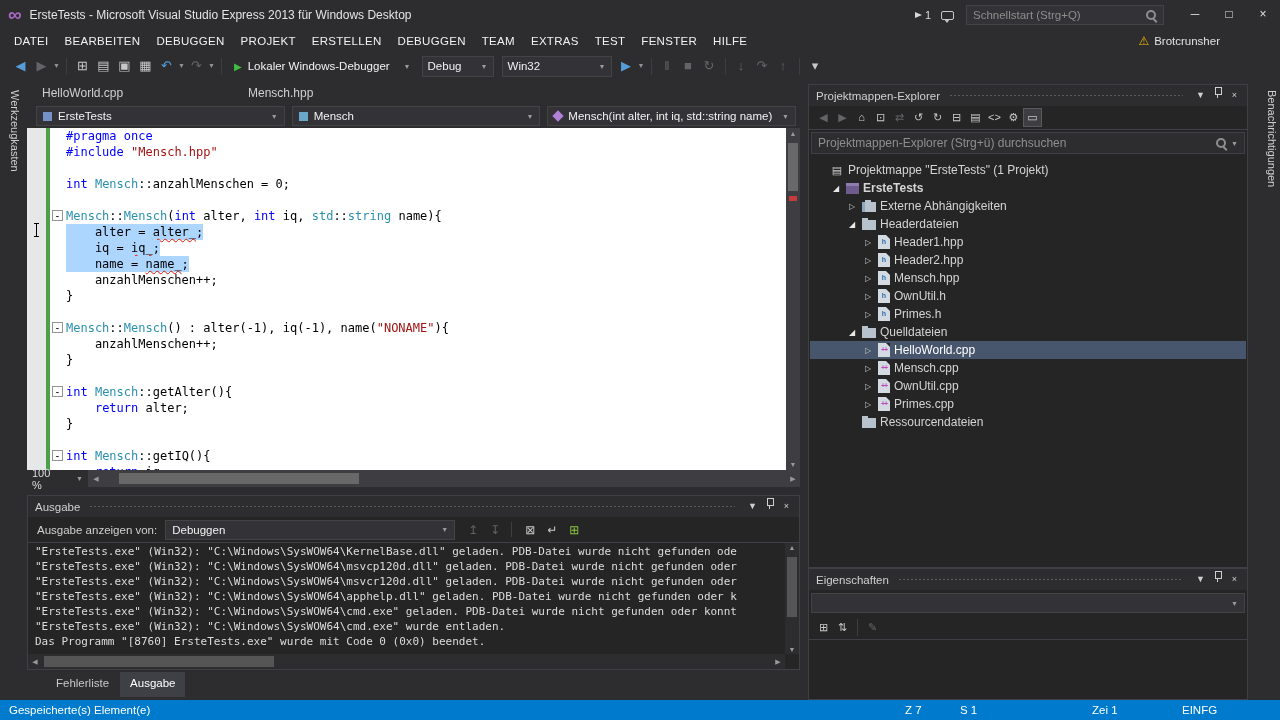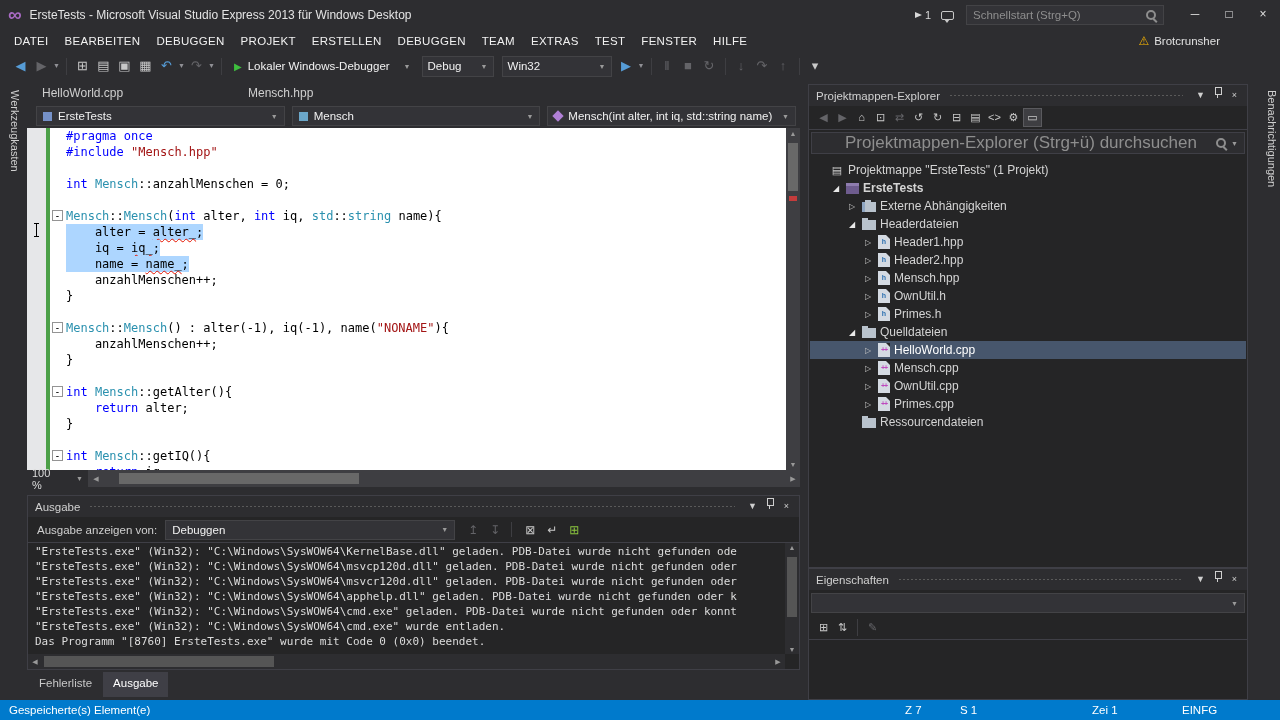--- a/index.html
+++ b/index.html
@@ -109,32 +109,32 @@
   .ot-sep{width:1px;height:15px;background:#3E3E42;margin:0 6px;}
   .out-lines{position:absolute;left:1px;right:15px;top:48px;bottom:16px;overflow:hidden;font-family:"DejaVu Sans Mono","Liberation Mono",monospace;font-size:11px;line-height:15px;color:#DCDCDC;white-space:pre;padding-left:6px;}
   .out-vscroll{position:absolute;right:0;top:47px;width:14px;bottom:15px;background:#2D2D30;}
   .out-vthumb{position:absolute;left:2px;top:14px;width:10px;height:60px;background:#555;}
   .out-hscroll{position:absolute;left:0;right:14px;bottom:0;height:15px;background:#2D2D30;display:flex;align-items:center;}
   .oh-arrow{width:14px;text-align:center;font-size:7px;color:#999;}
   .oh-track{flex:1;height:15px;position:relative;background:#2D2D30;}
   .oh-thumb{position:absolute;left:2px;top:2px;height:11px;width:230px;background:#555;}
 
   
-  .bottom-tabs{position:absolute;left:27px;top:670px;width:773px;height:27px;display:flex;gap:1px;padding:2px 0 0 2px;}
+  .bottom-tabs{position:absolute;left:44px;top:670px;width:773px;height:27px;display:flex;gap:1px;padding:2px 0 0 2px;}
   .btab{padding:0 10px;line-height:23px;font-size:11.5px;color:#C8C8C8;white-space:nowrap;}
   .btab.active{background:#3F3F46;color:#FFFFFF;}
 
   
   .se-panel{position:absolute;left:808px;top:84px;width:440px;height:484px;background:#252526;border:1px solid #3F3F46;}
   .se-toolbar{height:24px;display:flex;align-items:center;padding-left:5px;border-bottom:1px solid #3F3F46;}
   .se-icon{min-width:19px;height:19px;line-height:19px;text-align:center;color:#C8C8C8;font-size:11px;padding:0 1px;}
   .se-icon.dis{color:#646468;}
   .se-icon.active{background:#3E3E42;border:1px solid #5A5A5E;line-height:17px;}
   .se-search{margin:2px 2px;height:22px;background:#2D2D30;border:1px solid #3F3F46;display:flex;align-items:center;padding:0 6px;}
-  .se-search-text{flex:1;font-size:17px;color:#8E8E8E;white-space:nowrap;overflow:hidden;margin-left:27px;}
+  .se-search-text{flex:1;font-size:12px;color:#8E8E8E;white-space:nowrap;overflow:hidden;}
   .se-search-caret{font-size:7px;color:#9A9A9A;margin-left:4px;}
   .se-tree{position:absolute;left:1px;right:1px;top:72px;bottom:1px;overflow:hidden;padding-top:4px;}
   .tree-row{display:flex;align-items:center;height:18px;gap:4px;white-space:nowrap;color:#D4D4D4;font-size:12px;}
   .tree-row.selected{background:#47566C;color:#FFFFFF;}
   .expander{width:12px;text-align:center;font-size:8px;color:#E8E8E8;flex:none;}
   .expander.closed{color:#C0C0C0;}
   .tlabel.bold{font-weight:bold;}
   .ticon{flex:none;display:inline-flex;align-items:center;justify-content:center;}
   .icon-solution{color:#C8C8C8;font-size:11px;width:14px;}
   .icon-project{width:13px;height:11px;background:#6E5C8E;border-top:3px solid #8E7CAE;}

